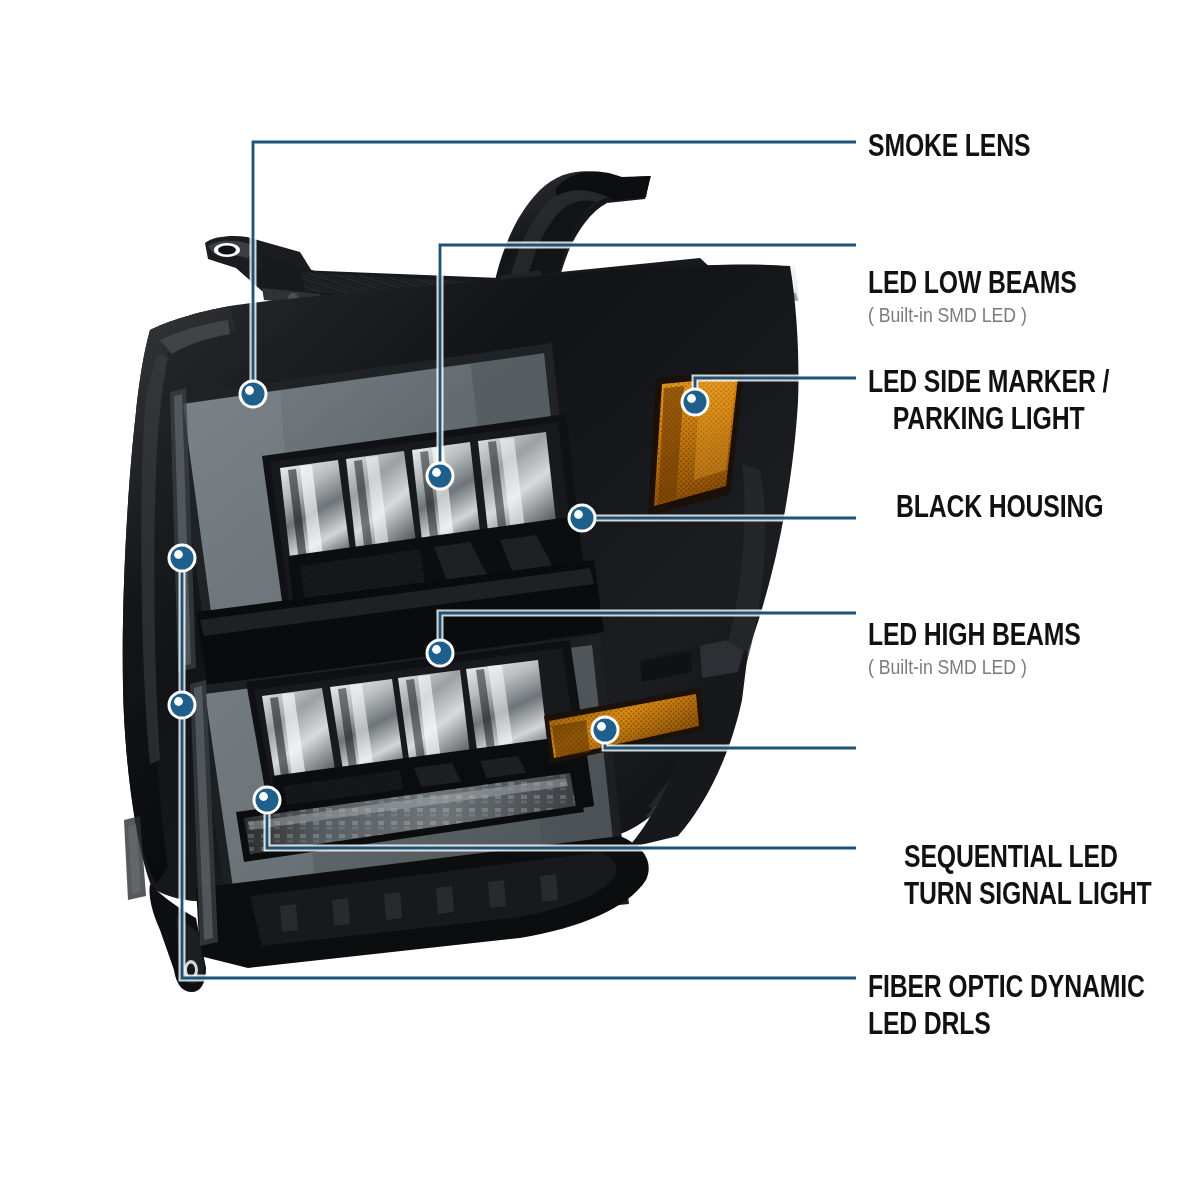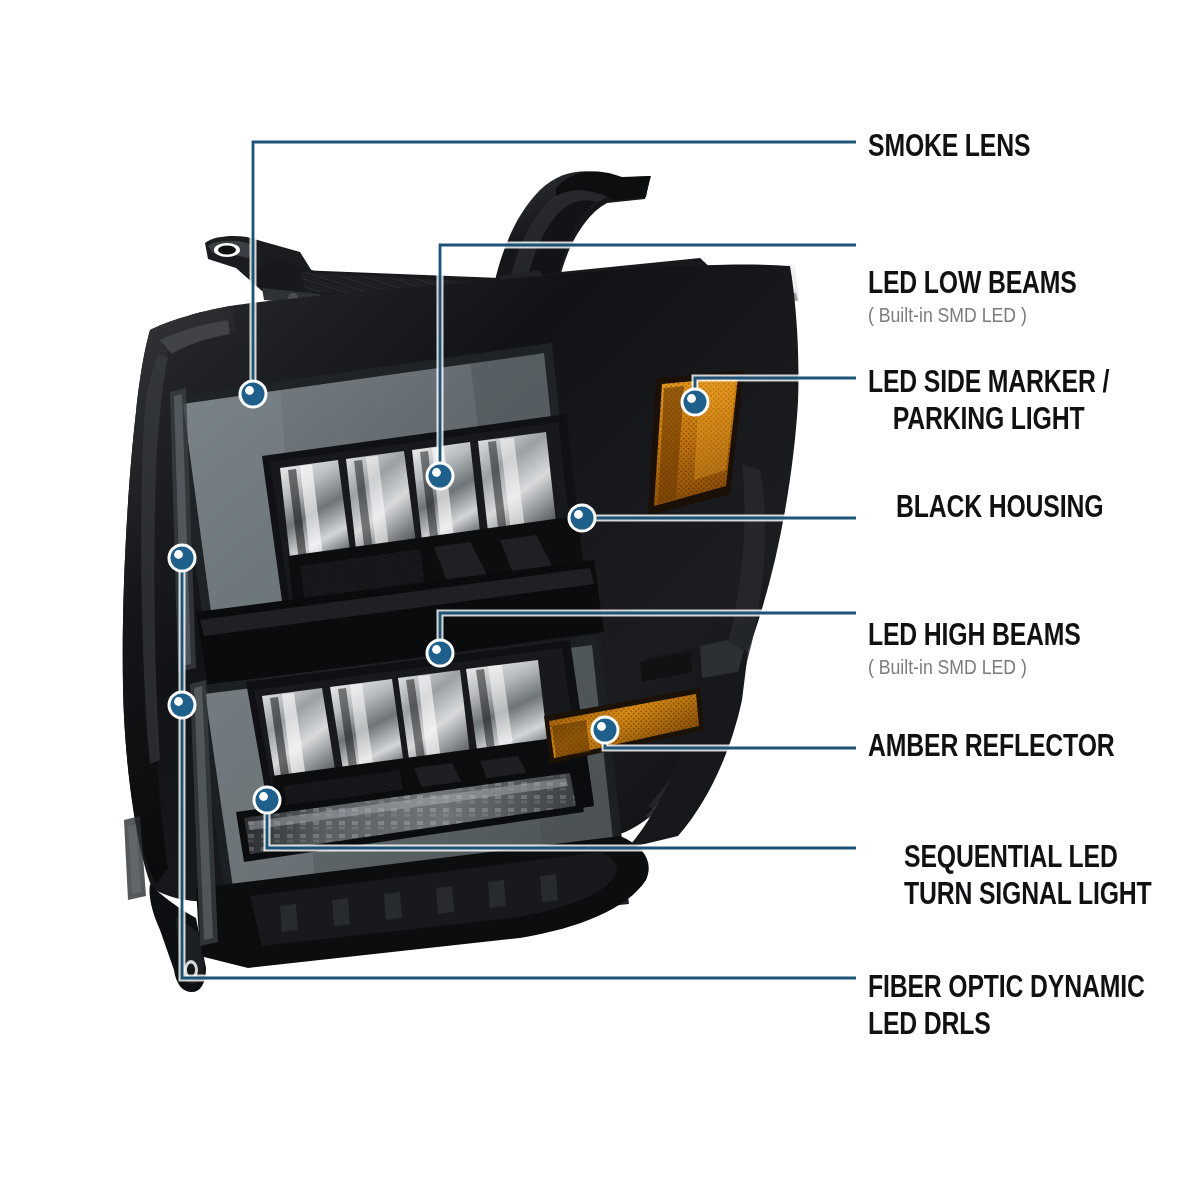--- a/index.html
+++ b/index.html
@@ -433,23 +433,20 @@
 
     <div class="lbl" style="left:868px;top:488px;margin-left:28px;">
       <div class="t">BLACK HOUSING</div>
     </div>
 
     <div class="lbl" style="left:868px;top:600px;margin-top:16px;">
       <div class="t">LED HIGH BEAMS</div>
       <div class="sub">( Built-in SMD LED )</div>
     </div>
 
-    <div class="lbl" style="left:868px;top:727px;">
-      <div class="t">AMBER REFLECTOR</div>
-    </div>
 
     <div class="lbl" style="left:904px;top:830px;margin-top:8px;">
       <div class="t">SEQUENTIAL LED
 TURN SIGNAL LIGHT</div>
     </div>
 
     <div class="lbl" style="left:868px;top:968px;">
       <div class="t">FIBER OPTIC DYNAMIC
 LED DRLS</div>
     </div>

